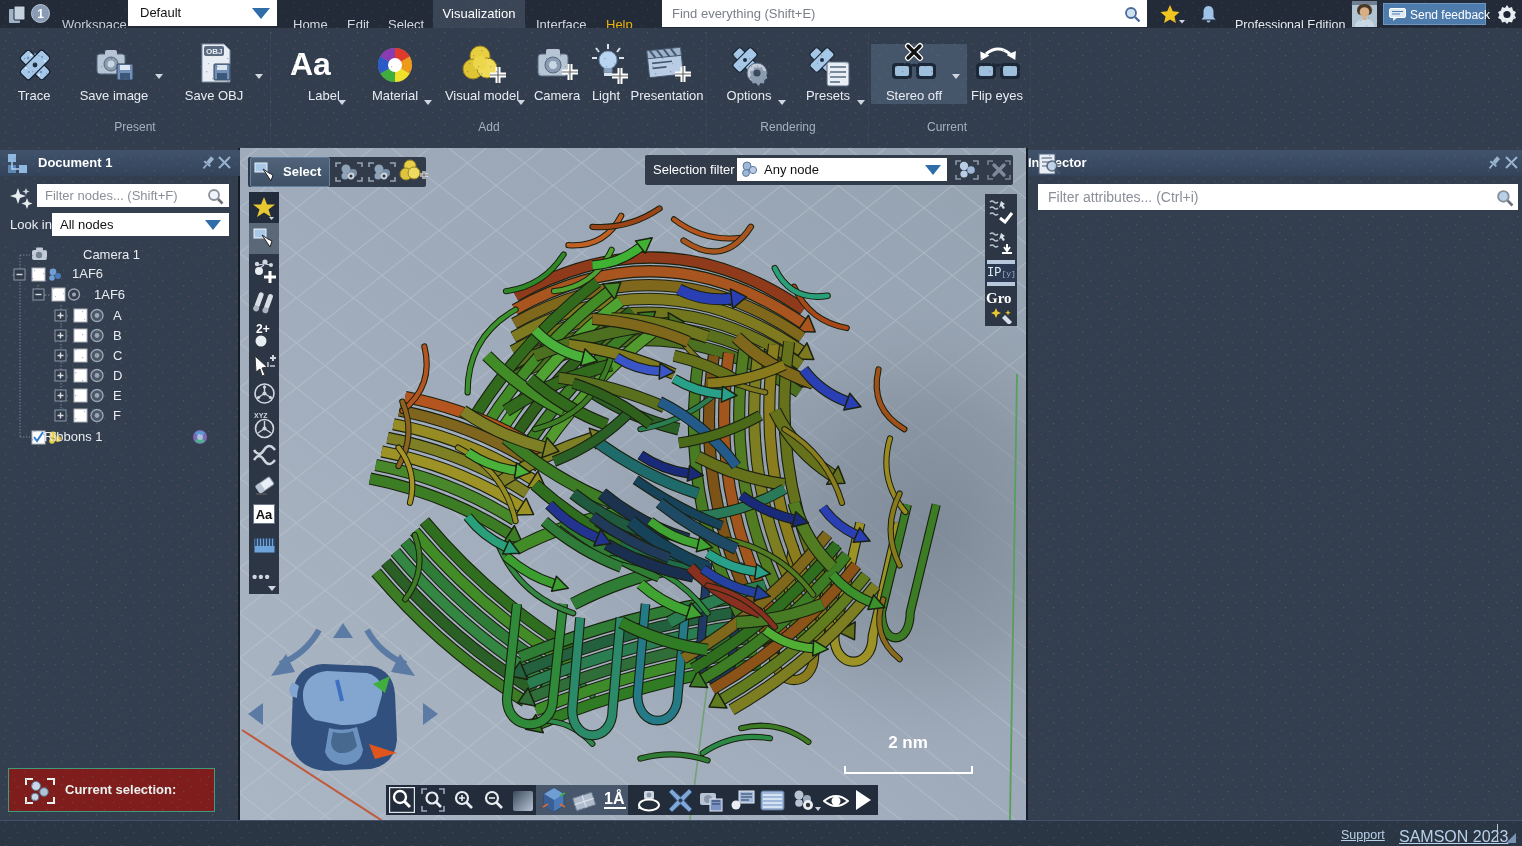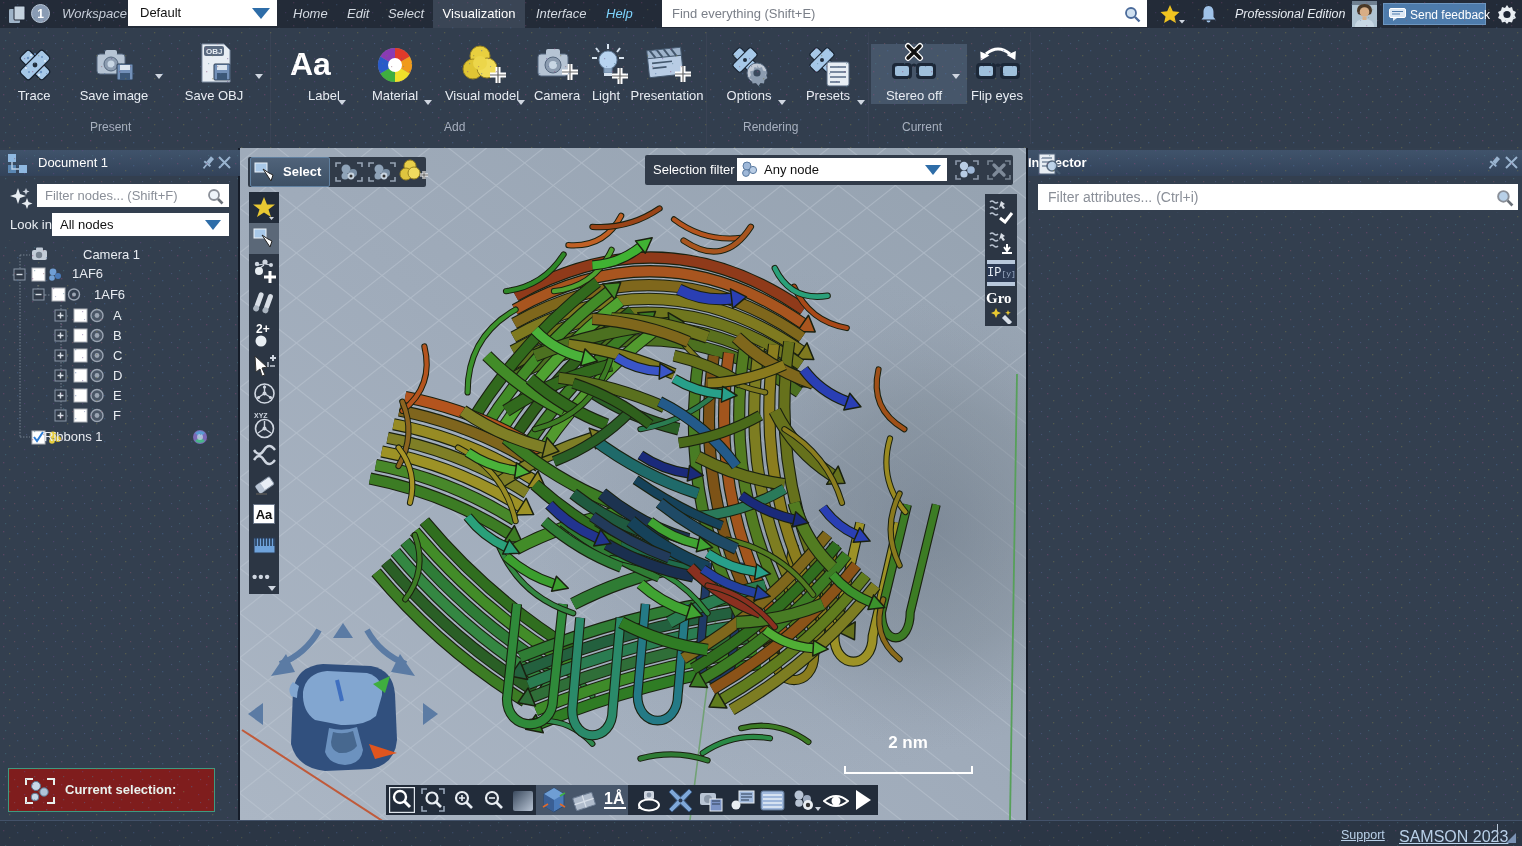--- a/index.html
+++ b/index.html
@@ -1,34 +1,34 @@
 <!DOCTYPE html>
 <html><head>
 <meta charset="utf-8">
 <style>
 * { margin:0; padding:0; box-sizing:border-box; }
 html,body { width:1522px; height:846px; overflow:hidden; background:#323e4e; font-family:"Liberation Sans", sans-serif; }
 #app { position:relative; width:1522px; height:846px; }
 
 
 #topbar { position:absolute; left:0; top:0; width:1522px; height:28px; background:#232b38; color:#c6cdd8; font-size:13px; }
-#topbar .menu { position:absolute; top:0; height:16px; line-height:28px;font-style:italic; }
+#topbar .menu { position:absolute; top:11px; height:16px; line-height:28px; }
 #tab-vis { position:absolute; left:433px; top:0; width:92px; height:28px; background:#3a4555; color:#fff; text-align:center; line-height:28px; }
 #searchbox { position:absolute; left:662px; top:0; width:485px; height:27px; background:#fff; color:#7a7f88; font-size:13px; line-height:27px; padding-left:10px; }
 #sendfb { position:absolute; left:1383px; top:3px; width:103px; height:22px; background:#4d7bab; color:#fff; font-size:12.5px; line-height:22px; text-align:left; border:1px solid #6d96c0; white-space:nowrap; font-weight:normal; }
 
 #ribbon { position:absolute; left:0; top:28px; width:1522px; height:120px; background:#323e4e; color:#dfe5ec; }
 .rlabel { position:absolute; top:60px; width:90px; text-align:center; font-size:13px; color:#e8edf3; }
-.rgroup { position:absolute; top:92px; font-size:12px; color:#a7b0bf; }
+.rgroup { position:absolute; top:92px; text-align:center; font-size:12px; color:#a7b0bf; }
 .rsep { position:absolute; top:4px; width:1px; height:112px; background:#3a4355; }
 .rarrow { position:absolute; top:72px; width:0; height:0; border-left:4px solid transparent; border-right:4px solid transparent; border-top:5px solid #cfd6e0; }
 #stereoactive { position:absolute; left:871px; top:16px; width:96px; height:60px; background:#46566a; }
 
 #leftpanel { position:absolute; left:0; top:148px; width:240px; height:672px; background:#333f4f; border-right:2px solid #161d29; }
-#lp-head { position:absolute; left:0; top:2px; width:278px; height:26px; background:linear-gradient(180deg,#40536b,#33435a); color:#fff; font-size:13px; font-weight:normal; line-height:26px; }
+#lp-head { position:absolute; left:0; top:2px; width:278px; height:26px; background:linear-gradient(180deg,#40536b,#33435a); color:#fff; font-size:13px; font-weight:bold; line-height:26px; }
 #lp-filter { position:absolute; left:37px; top:36px; width:192px; height:23px; background:#fff; color:#8a8f98; font-size:13px; line-height:23px; padding-left:8px; }
 #lp-lookin { position:absolute; left:52px; top:65px; width:177px; height:23px; background:#fff; color:#111; font-size:13px; line-height:23px; padding-left:8px; }
 .tree-row { position:absolute; left:0; width:238px; height:20px; color:#e9edf2; font-size:13px; line-height:20px; }
 #selbanner { position:absolute; left:8px; top:620px; width:207px; height:44px; background:#7f1d1d; border:1px solid #3f9a80; color:#eaf3ef; font-weight:bold; font-size:13px; }
 
 #viewport { position:absolute; left:240px; top:148px; width:786px; height:672px; background:#a6b1c1; }
 
 #rightpanel { position:absolute; left:1026px; top:148px; width:496px; height:672px; background:#333f4f; border-left:2px solid #161d29; }
 #rp-head { position:absolute; left:0; top:2px; width:494px; height:26px; background:linear-gradient(180deg,#40536b,#33435a); color:#fff; font-size:13px; font-weight:bold; line-height:26px; }
 #rp-filter { position:absolute; left:10px; top:36px; width:480px; height:26px; background:#fff; color:#8a8f98; font-size:14px; line-height:26px; padding-left:10px; }
@@ -46,21 +46,21 @@
     <circle2 style="position:absolute;left:31px;top:4px;width:19px;height:19px;border-radius:50%;background:#8a9cb4;border:1px solid #b8c6d6;color:#fff;font-size:12px;font-weight:bold;text-align:center;line-height:19px;display:block;">1</circle2>
     <span class="menu" style="left:62px;">Workspace</span>
     <div style="position:absolute;left:128px;top:0;width:149px;height:26px;background:#fff;"></div>
     <div style="position:absolute;left:140px;top:0;height:26px;line-height:26px;color:#111;font-size:13px;">Default</div>
     <div style="position:absolute;left:252px;top:8px;width:0;height:0;border-left:9px solid transparent;border-right:9px solid transparent;border-top:11px solid #2e6da8;"></div>
     <span class="menu" style="left:293px; color:#d4dae2;">Home</span>
     <span class="menu" style="left:347px; color:#d4dae2;">Edit</span>
     <span class="menu" style="left:388px; color:#d4dae2;">Select</span>
     <div id="tab-vis">Visualization</div>
     <span class="menu" style="left:536px; color:#d4dae2;">Interface</span>
-    <span class="menu" style="left:606px; color:#7dd3fc;">Help</span>
+    <span class="menu" style="left:606px; color:#eab308;">Help</span>
     <div id="searchbox">Find everything (Shift+E)</div>
     <svg style="position:absolute;left:1124px;top:6px;" width="17" height="17" viewBox="0 0 17 17">
         <circle cx="7" cy="7" r="5" fill="#cfe0f0" stroke="#4a6a9a" stroke-width="1.8"></circle>
         <path d="M11 11 L15.5 15.5" stroke="#4a6a9a" stroke-width="2.4"></path>
       </svg>
     <svg style="position:absolute;left:1160px;top:4px;" width="26" height="22" viewBox="0 0 26 22">
         <path d="M10 1 L12.8 7.2 19.5 7.9 14.5 12.4 15.9 19 10 15.6 4.1 19 5.5 12.4 0.5 7.9 7.2 7.2 Z" fill="#f0c420"></path>
         <path d="M19 16 h6 l-3 3.6 Z" fill="#cfd6e0"></path>
       </svg>
     <svg style="position:absolute;left:1199px;top:5px;" width="19" height="19" viewBox="0 0 19 19">

